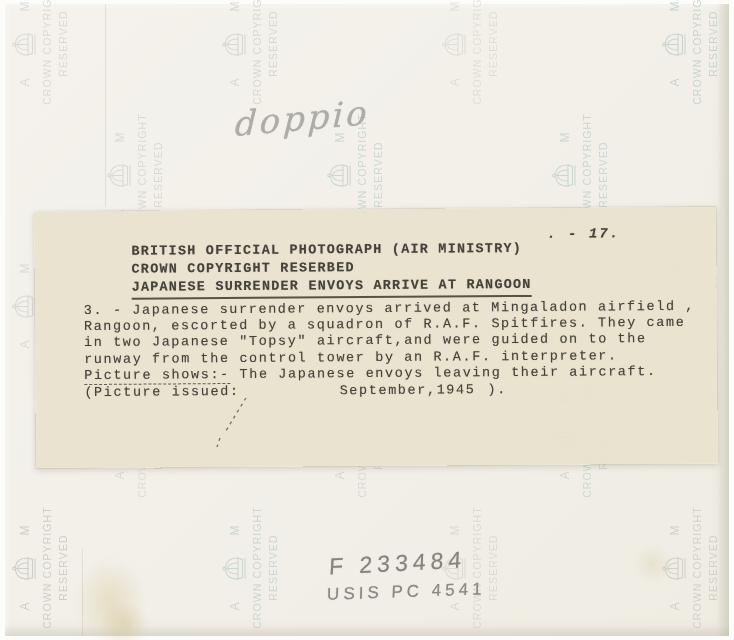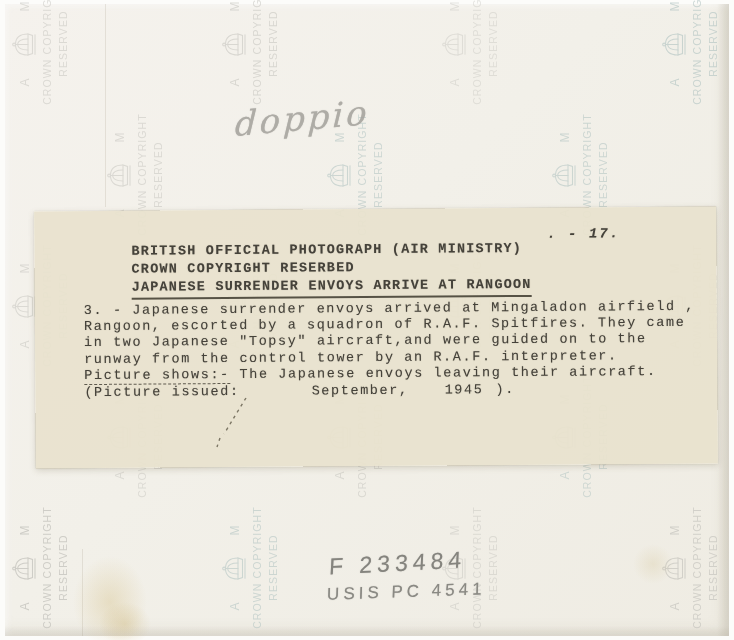--- a/index.html
+++ b/index.html
@@ -50,21 +50,21 @@
   .label-number{position:absolute;left:513px;top:18px;font-size:14px;
                 letter-spacing:2px;font-weight:bold;font-style:italic;}
   .label-header{position:absolute;left:97px;top:32px;font-size:13.5px;
                 letter-spacing:1.2px;line-height:18px;font-weight:bold;}
   .label-title{display:inline-block;border-bottom:2px solid rgba(60,56,45,0.85);
                padding-bottom:1px;}
   .label-body{position:absolute;left:49px;top:92px;font-size:13.5px;
               letter-spacing:1.6px;line-height:16.2px;}
   .u-dashed{display:inline-block;border-bottom:1.6px dashed rgba(60,56,45,0.8);
             padding-bottom:0px;}
-  .gap-lg{margin-left:72px;} .gap-md{margin-left:36px;} .gap-sm{margin-left:12px;}
+  .gap-lg{margin-left:100px;} .gap-md{} .gap-sm{margin-left:12px;}
 
   
   .pencil{position:absolute;color:#8d8c87;
           text-shadow:0 0 1px rgba(140,139,133,0.6);}
   .pencil-doppio{left:230px;top:94px;font-family:"DejaVu Serif",serif;
       font-style:italic;font-size:34px;letter-spacing:3px;color:#a3a19b;
       transform:rotate(-5deg) skewX(-8deg);opacity:0.85;}
   .pencil-f{left:324px;top:546px;font-size:23px;letter-spacing:5px;
       transform:rotate(-3deg) skewX(-6deg);color:#85847e;}
   .pencil-usis{left:322px;top:578px;font-size:17px;letter-spacing:4px;

